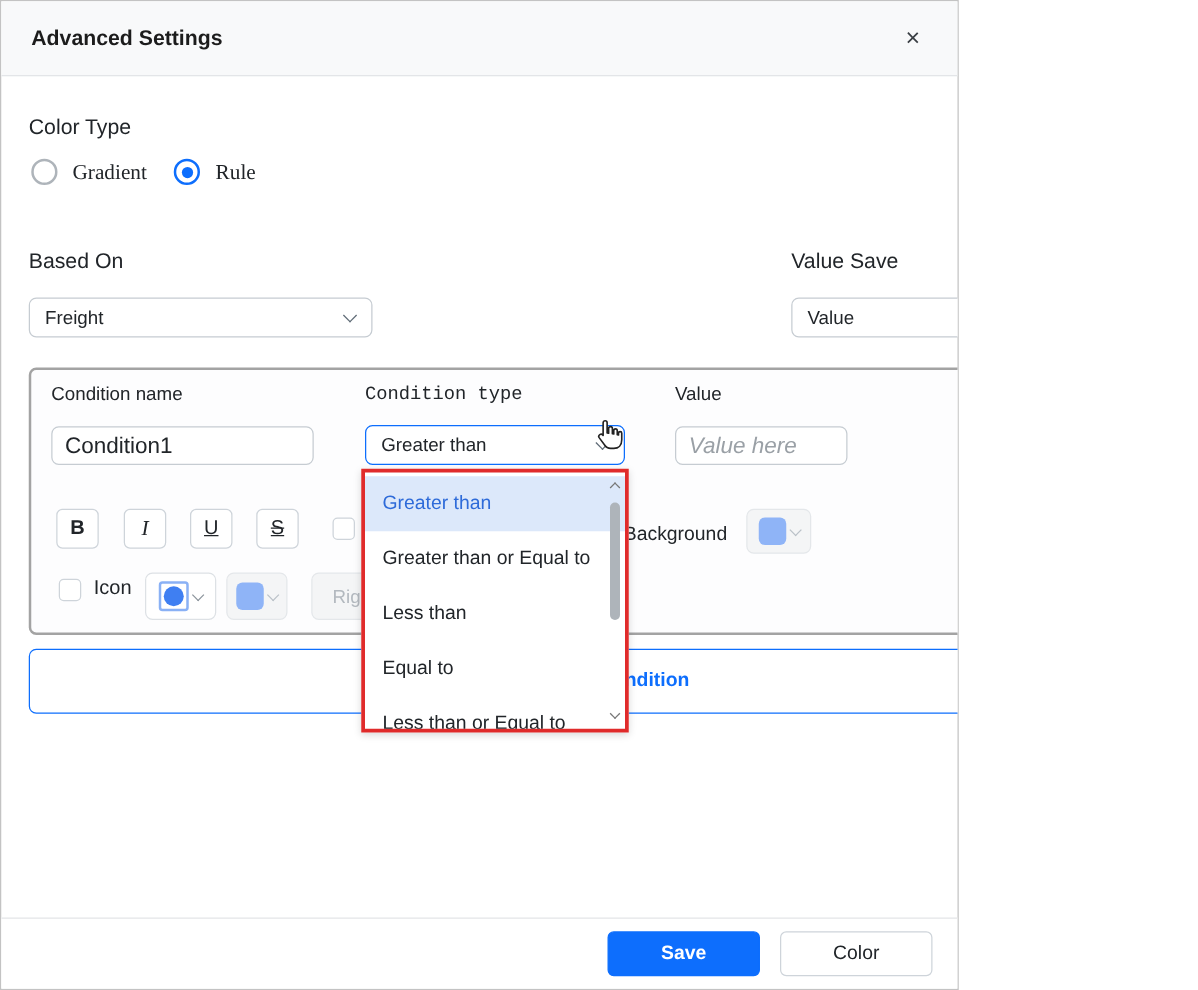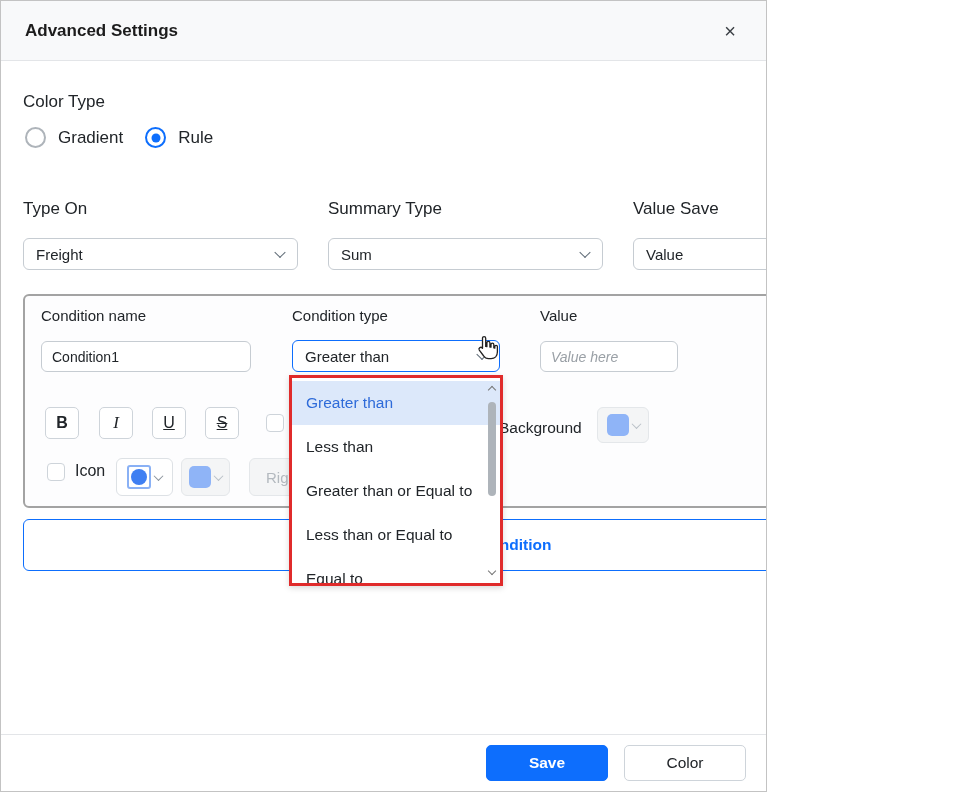--- a/index.html
+++ b/index.html
@@ -14,21 +14,21 @@
     justify-content:space-between; padding:0 24px; }
   .hdr-title { font-size:17px; font-weight:700; color:#1c1c1c; }
   .close-x { font-size:20px; color:#3a3f44; cursor:pointer; line-height:1; padding:2px 6px; }
 
   
   .lbl { font-size:17px; color:#212529; }
 
   
   .ct-label { position:absolute; left:22px; top:91px; }
   .radio-row { position:absolute; left:24px; top:126px; display:flex; align-items:center; gap:22px; }
-  .radio-opt { display:flex; align-items:center; gap:12px; cursor:pointer; }
+  .radio-opt { display:flex; align-items:center; gap:12px; cursor:pointer;font-family:Liberation Serif, serif; }
   .radio { width:21px; height:21px; border-radius:50%; background:#fff; position:relative; }
   .radio.off { border:2px solid #aeb4ba; }
   .radio.on  { border:2px solid #0d6efd; }
   .radio.on::after { content:""; position:absolute; left:50%; top:50%; width:9px; height:9px;
     border-radius:50%; background:#0d6efd; transform:translate(-50%,-50%); }
   .radio-txt { font-size:17px; }
 
   
   .field { position:absolute; top:198px; width:275px; }
   .field .sel { margin-top:19px; }
@@ -38,21 +38,21 @@
   .sel.focus { border:1px solid #0d6efd; }
   .chev { position:absolute; right:13px; top:50%; width:8px; height:8px;
     border-right:1.6px solid #5f6b76; border-bottom:1.6px solid #5f6b76;
     transform:translateY(-70%) rotate(45deg); }
 
   
   .panel { position:absolute; left:22px; top:293px; width:914px; height:214px;
     border:2px solid #a3a3a3; border-radius:6px; background:#fdfdfe; }
   .p-lbl { position:absolute; top:11px; font-size:15px; }
   .inp { position:absolute; height:31px; border:1px solid #c6ccd2; border-radius:6px;
-    background:#fff; font-size:14px; padding:0 10px; font-family:"Liberation Sans",sans-serif;
+    background:#fff; font-size:18px; padding:0 10px; font-family:"Liberation Sans",sans-serif;
     color:#212529; outline:none; }
   .inp::placeholder { font-style:italic; color:#9aa0a6; }
   .trash-btn { position:absolute; right:14px; top:14px; width:26px; height:26px;
     background:none; border:none; cursor:pointer; }
 
   
   .fmt-btn { position:absolute; top:111px; width:34px; height:32px; background:#fff;
     border:1px solid #ced4da; border-radius:5px; font-size:16px; color:#212529;
     cursor:pointer; display:flex; align-items:center; justify-content:center; }
   .fmt-italic { font-family:"Liberation Serif", serif; font-style:italic; font-size:17px; }
@@ -125,44 +125,37 @@
       <span class="radio off"></span>
       <span class="radio-txt">Gradient</span>
     </div>
     <div class="radio-opt">
       <span class="radio on"></span>
       <span class="radio-txt">Rule</span>
     </div>
   </div>
 
   <div class="field" style="left:22px;">
-    <div class="lbl">Type On</div>
+    <div class="lbl">Based On</div>
     <div class="sel">
       <span>Freight</span>
-      <span class="chev"></span>
-    </div>
-  </div>
-  <div class="field" style="left:327px;">
-    <div class="lbl">Summary Type</div>
-    <div class="sel">
-      <span>Sum</span>
       <span class="chev"></span>
     </div>
   </div>
   <div class="field" style="left:632px;">
     <div class="lbl">Value Save</div>
     <div class="sel">
       <span>Value</span>
       <span class="chev"></span>
     </div>
   </div>
 
   <div class="panel">
     <div class="p-lbl" style="left:16px;">Condition name</div>
-    <div class="p-lbl" style="left:267px;">Condition type</div>
+    <div class="p-lbl" style="left:267px;font-family:Liberation Mono, monospace;">Condition type</div>
     <div class="p-lbl" style="left:515px;">Value</div>
 
     <button class="trash-btn">
       <svg width="22" height="24" viewBox="0 0 20 22" fill="none" stroke="#a3a8ad" stroke-width="1.5" stroke-linecap="round">
         <path d="M7 6 V4.4 a1 1 0 0 1 1-1 h4 a1 1 0 0 1 1 1 V6"></path>
         <path d="M4.8 6.2 h10.4"></path>
         <path d="M5.9 6.5 l.5 10.8 a1.7 1.7 0 0 0 1.7 1.6 h3.8 a1.7 1.7 0 0 0 1.7-1.6 l.5-10.8"></path>
         <path d="M8.7 10 v4.6 M11.3 10 v4.6"></path>
       </svg>
     </button>
@@ -202,24 +195,24 @@
       <span class="mini-chev"></span>
     </div>
     <button class="pos-btn">Right</button>
   </div>
 
   <button class="add-btn">Add New Condition</button>
 
   <div class="popup">
     <div class="pop-inner">
       <div class="pop-item active">Greater than</div>
+      <div class="pop-item">Greater than or Equal to</div>
       <div class="pop-item">Less than</div>
-      <div class="pop-item">Greater than or Equal to</div>
+      <div class="pop-item">Equal to</div>
       <div class="pop-item">Less than or Equal to</div>
-      <div class="pop-item">Equal to</div>
     </div>
     <div class="sbar">
       <span class="car up"></span>
       <span class="thumb"></span>
       <span class="car dn"></span>
     </div>
   </div>
 
   <div class="cursor">
     <svg width="27" height="29" viewBox="0 0 27 29">

